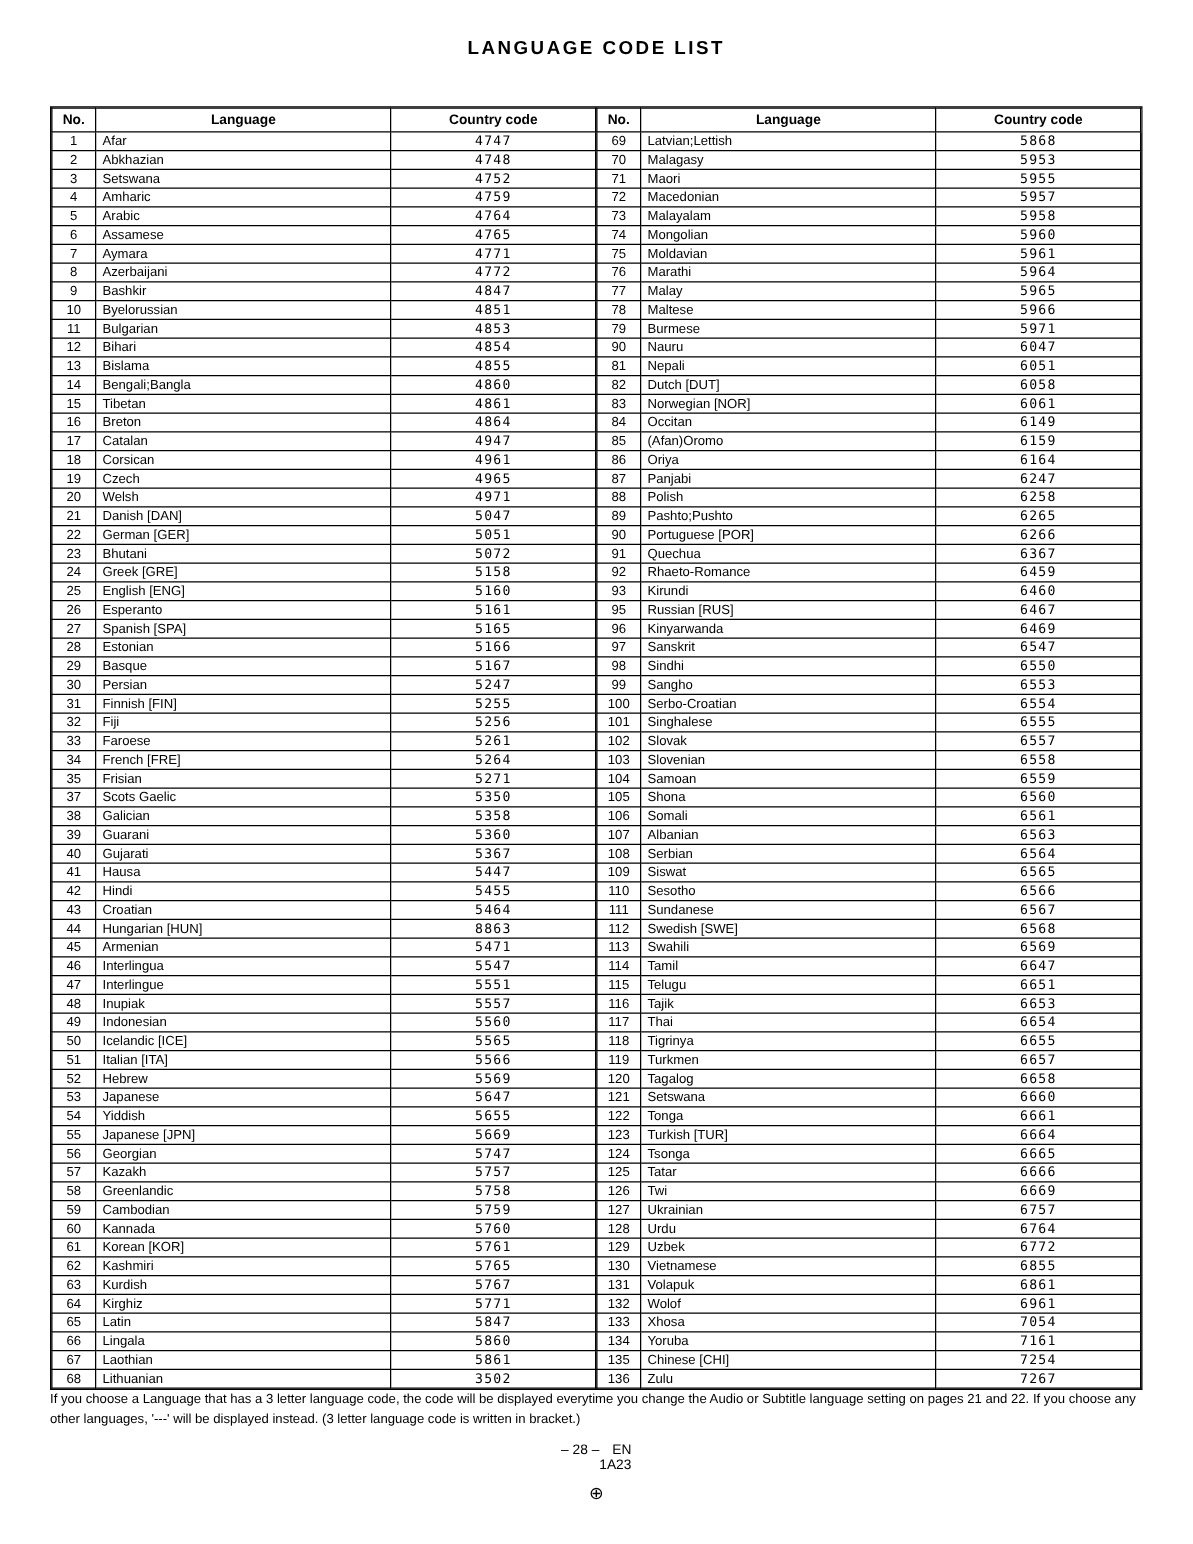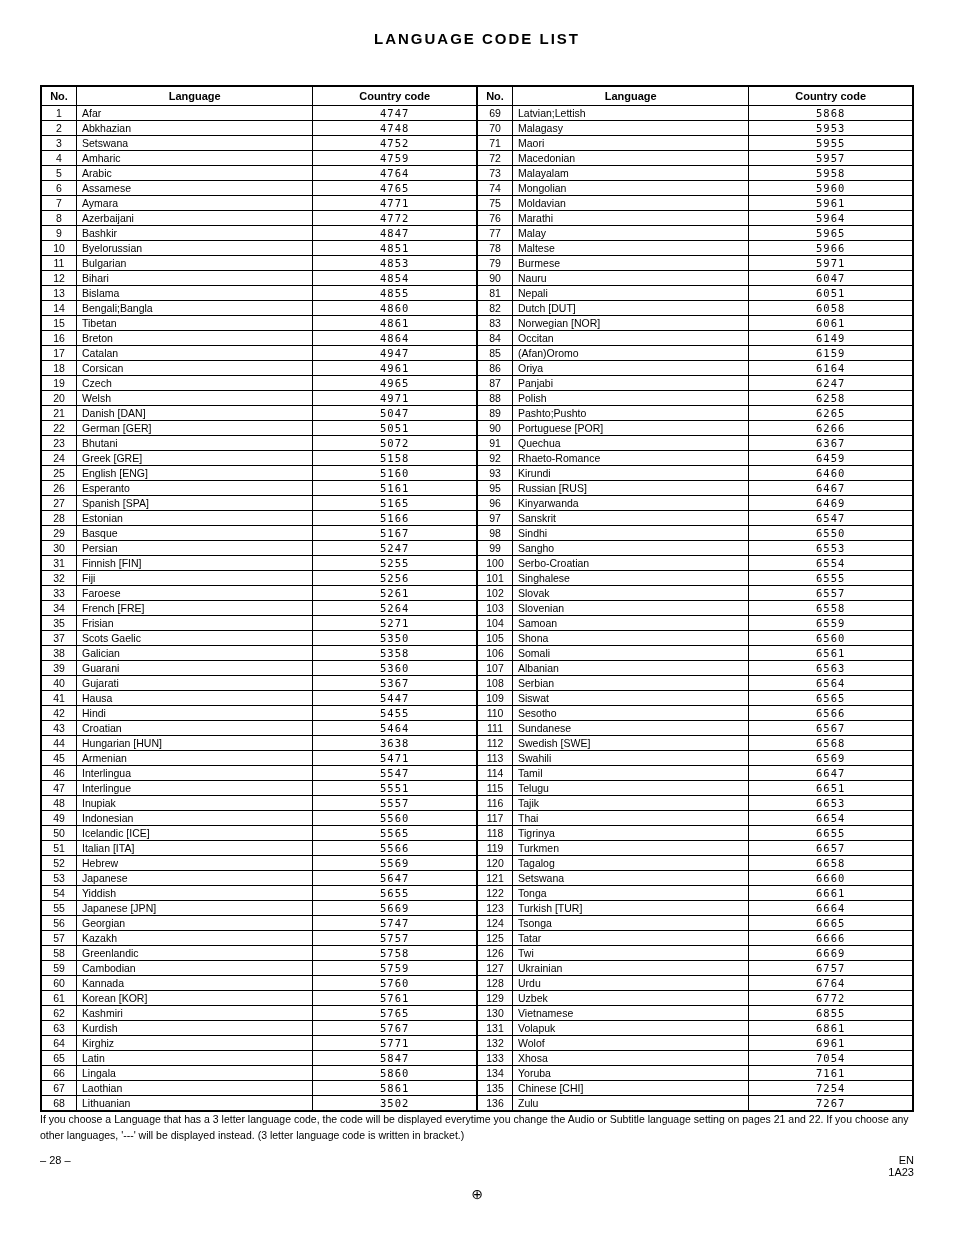--- a/index.html
+++ b/index.html
@@ -56,21 +56,21 @@
       font-family: monospace;
       letter-spacing: 1px;
       min-width: 90px;
     }
     .footnote {
       font-size: 10.5px;
       line-height: 1.5;
     }
     .page-footer {
       display: flex;
-      justify-content: space-between;
+      justify-content: center;
       margin-top: 10px;
       font-size: 11px;
     }
     .crosshair {
       display: flex;
       justify-content: center;
       margin-top: 8px;
       font-size: 14px;
     }
     table {
@@ -299,21 +299,21 @@
           <td class="code">5455</td>
         </tr>
         <tr>
           <td class="num">43</td>
           <td class="lang">Croatian</td>
           <td class="code">5464</td>
         </tr>
         <tr>
           <td class="num">44</td>
           <td class="lang">Hungarian [HUN]</td>
-          <td class="code">3638</td>
+          <td class="code">8863</td>
         </tr>
         <tr>
           <td class="num">45</td>
           <td class="lang">Armenian</td>
           <td class="code">5471</td>
         </tr>
         <tr>
           <td class="num">46</td>
           <td class="lang">Interlingua</td>
           <td class="code">5547</td>

